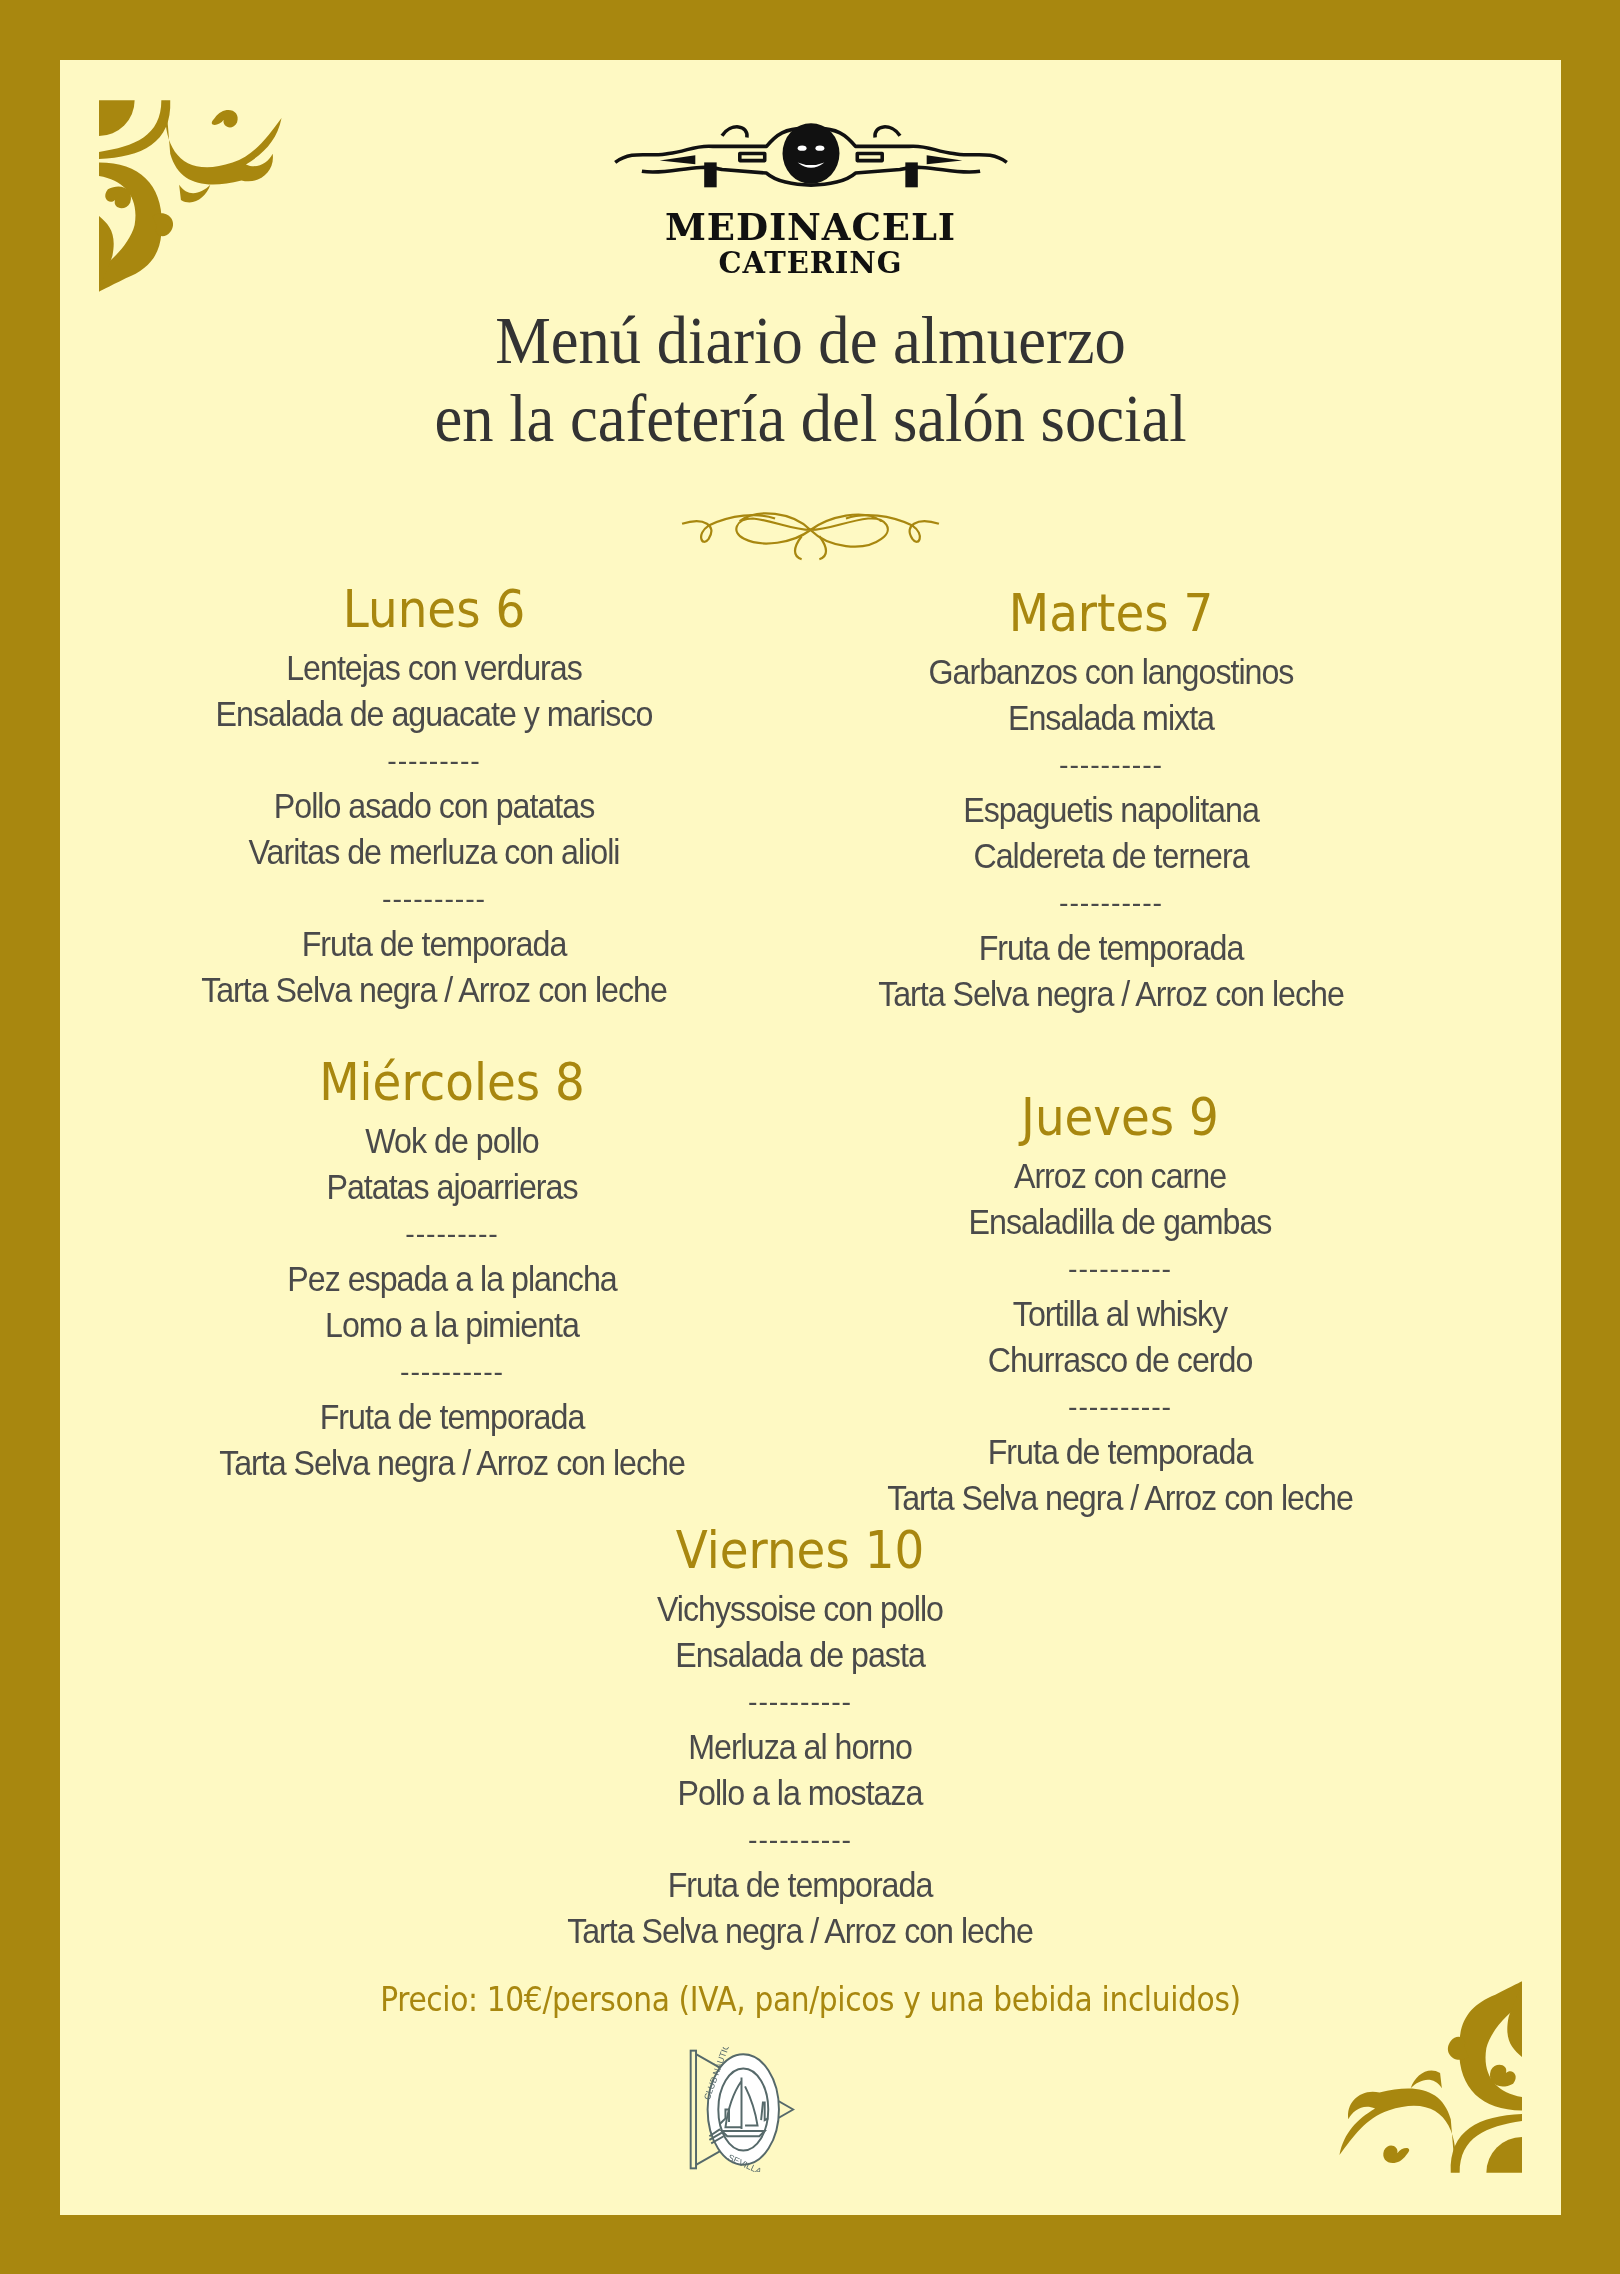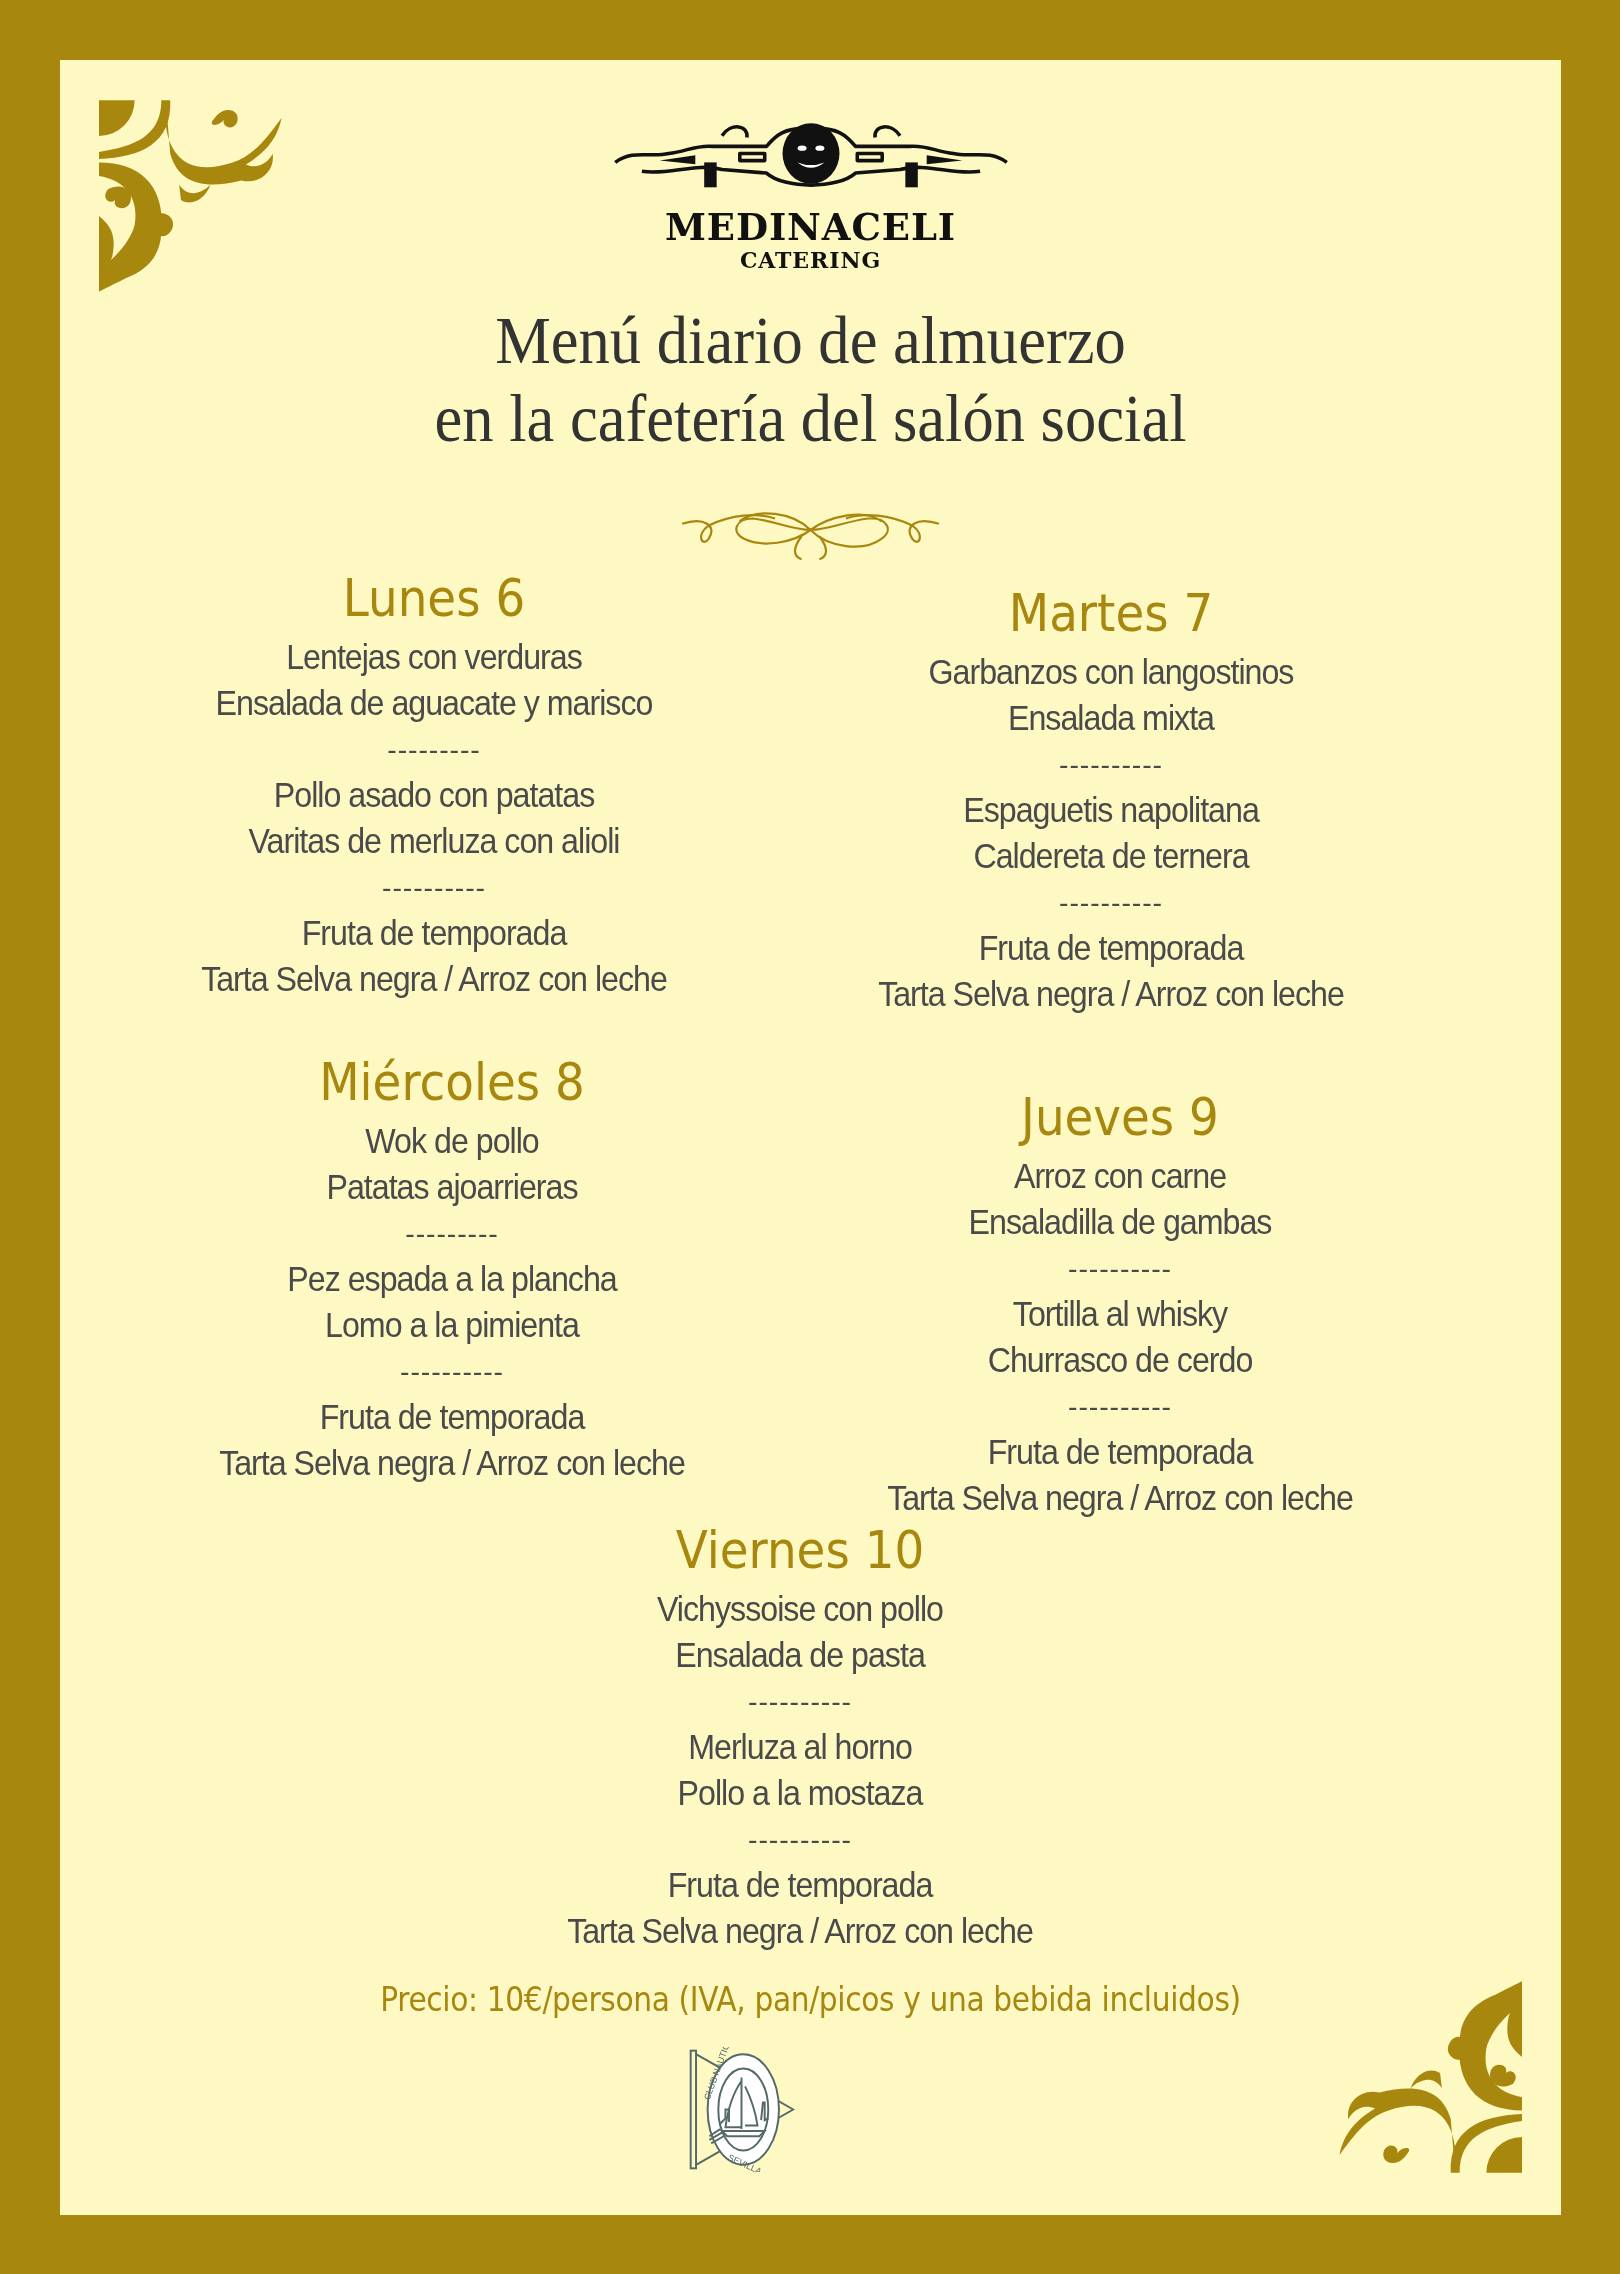--- a/index.html
+++ b/index.html
@@ -25,21 +25,21 @@
   }
   .logo-ornament { display: block; margin: 0 auto; width: 410px; height: 89px; }
   .brand {
     font-family: "DejaVu Serif", serif;
     font-weight: bold;
     color: #111;
     line-height: 1;
     text-align: center;
   }
   .brand-1 { font-size: 37px; letter-spacing: 0.9px; margin-top: 10.7px; }
-  .brand-2 { font-size: 22px; letter-spacing: 0.9px; margin-top: 3.6px; }
+  .brand-2 { font-size: 29px; letter-spacing: 0.9px; margin-top: 3.6px; }
 
   .title {
     position: absolute; left: 0; right: 0; top: 241px;
     text-align: center;
     font-family: "Liberation Serif", serif;
     color: #333;
     font-size: 68px;
     line-height: 78px;
     transform: scaleX(0.92);
   }
@@ -68,21 +68,21 @@
     letter-spacing: -1.1px;
     white-space: nowrap;
     transform: scaleX(0.92);
   }
   .sep {
     color: #4a4a4a;
     font-size: 28.5px;
     line-height: 46px;
     letter-spacing: 0.9px;
   }
-  .d-lunes  { left: 98px; width: 552px; top: 507px; }
+  .d-lunes  { left: 98px; width: 552px; top: 518px; }
   .d-martes { left: 775px; width: 552px; top: 522px; }
   .d-mier   { left: 116px; width: 552px; top: 991px; }
   .d-jueves { left: 784px; width: 552px; top: 1026px; }
   .d-viernes{ left: 464px; width: 552px; top: 1459px; }
 
   .price {
     position: absolute; left: 0; right: 0; top: 1920px;
     text-align: center;
     color: #a8870f;
     font-family: "DejaVu Sans", sans-serif;

